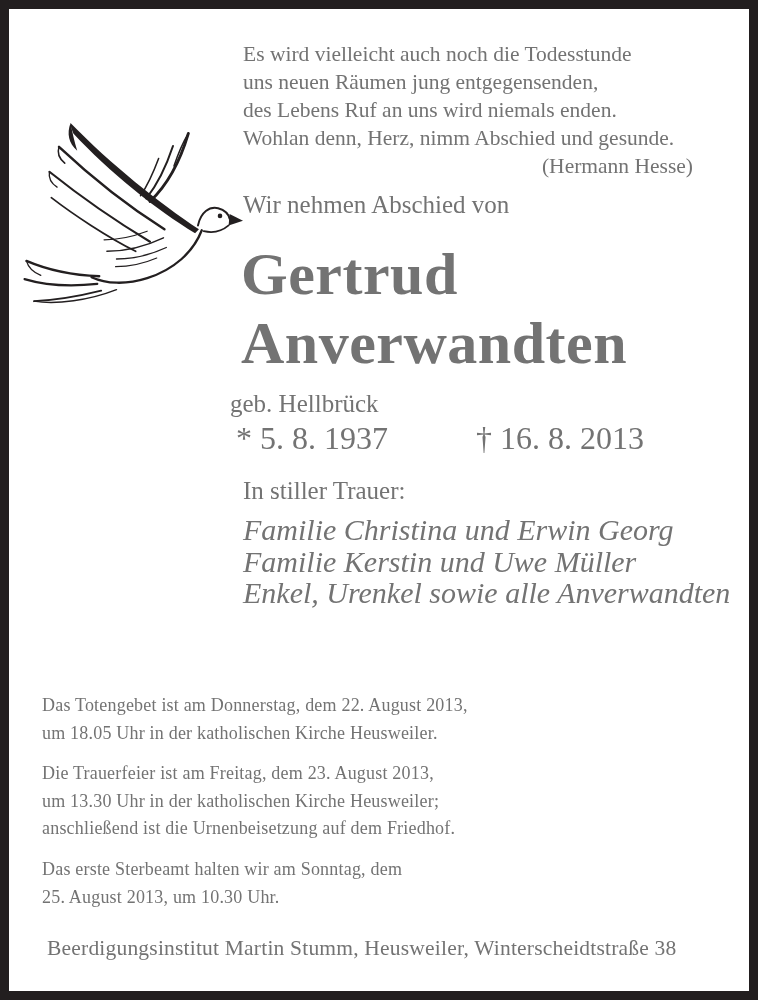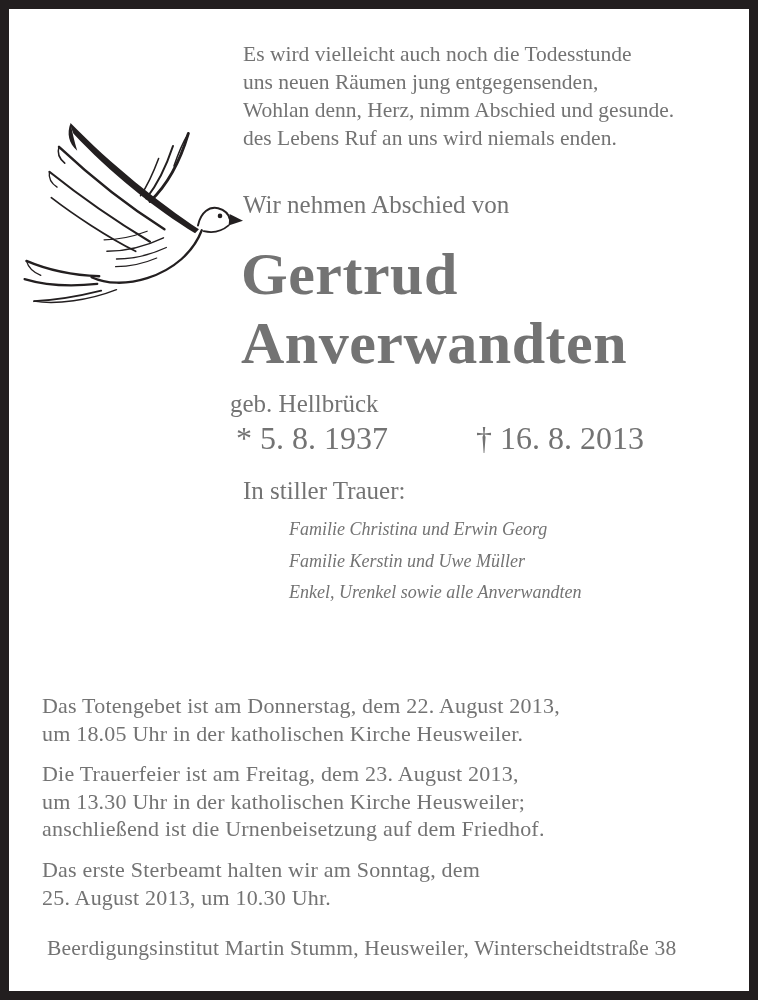--- a/index.html
+++ b/index.html
@@ -82,36 +82,35 @@
   .trauer {
     position: absolute;
     left: 243px;
     top: 477px;
     font-size: 25px;
   }
   .mourners {
     position: absolute;
     left: 243px;
     top: 514px;
-    font-size: 18px;
+    font-size: 30px;
     font-style: italic;
     line-height: 31.5px;
     white-space: nowrap;
-    margin-left: 46px;
   }
   .place {
     position: absolute;
     left: 42px;
     top: 638px;
     font-size: 25px;
   }
   .para {
     position: absolute;
     left: 42px;
-    font-size: 22px;
+    font-size: 18px;
     line-height: 27.5px;
     letter-spacing: 0.2px;
     white-space: nowrap;
   }
   .para-1 { top: 692px; }
   .para-2 { top: 760px; }
   .para-3 { top: 856px; }
   .funeral-home {
     position: absolute;
     left: 47px;
@@ -159,22 +158,23 @@
     <path d="M90,177 C62,176 35,170 14,161" stroke-width="2.4"></path>
     <path d="M14,161 C16,168 21,173 29,176" stroke-width="1.4"></path>
     <path d="M88,185 C60,188 32,186 12,180" stroke-width="2.2"></path>
     <path d="M92,192 C68,198 42,202 22,203" stroke-width="2"></path>
     <path d="M22,203 C45,207 80,202 108,191" stroke-width="1.5"></path>
   </svg>
 
   <div class="poem">
     <div class="poem-line">Es wird vielleicht auch noch die Todesstunde</div>
     <div class="poem-line">uns neuen Räumen jung entgegensenden,</div>
+    <div class="poem-line">des Lebens Ruf an uns wird niemals enden.</div>
     <div class="poem-line">Wohlan denn, Herz, nimm Abschied und gesunde.</div>
-    <div class="poem-line">des Lebens Ruf an uns wird niemals enden.</div>
+    <div class="poem-attribution">(Hermann Hesse)</div>
   </div>
 
   <div class="intro">Wir nehmen Abschied von</div>
 
   <div class="name">
     <div>Gertrud</div>
     <div>Anverwandten</div>
   </div>
 
   <div class="maiden">geb. Hellbrück</div>

